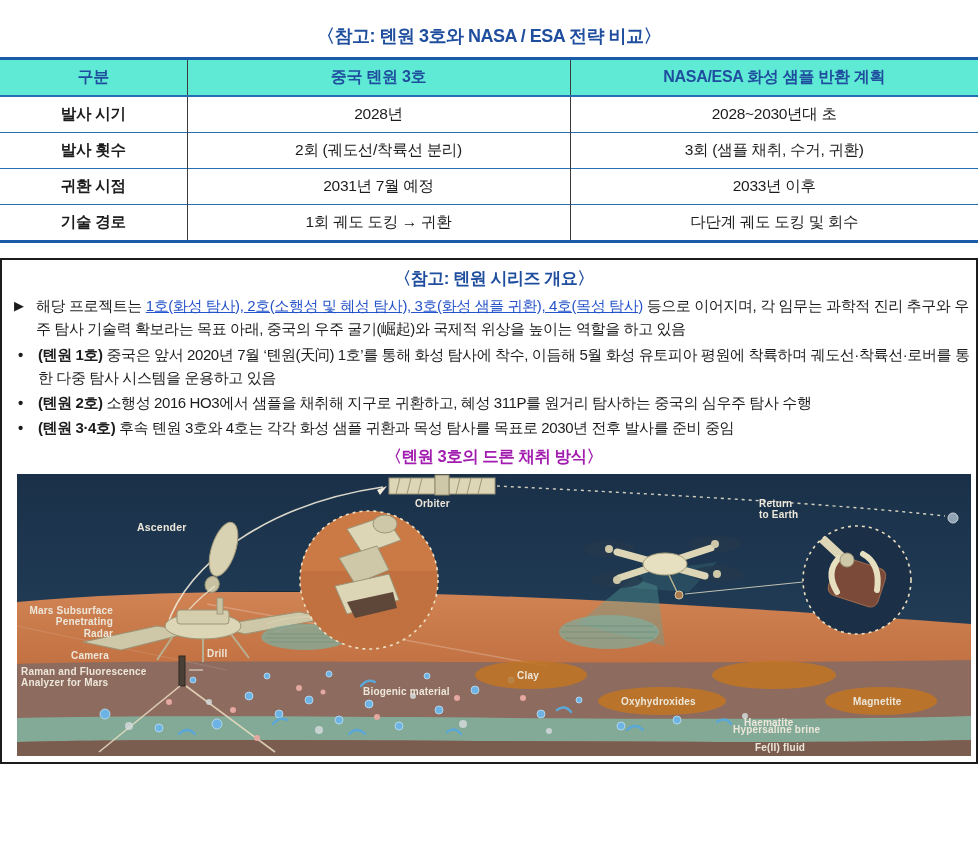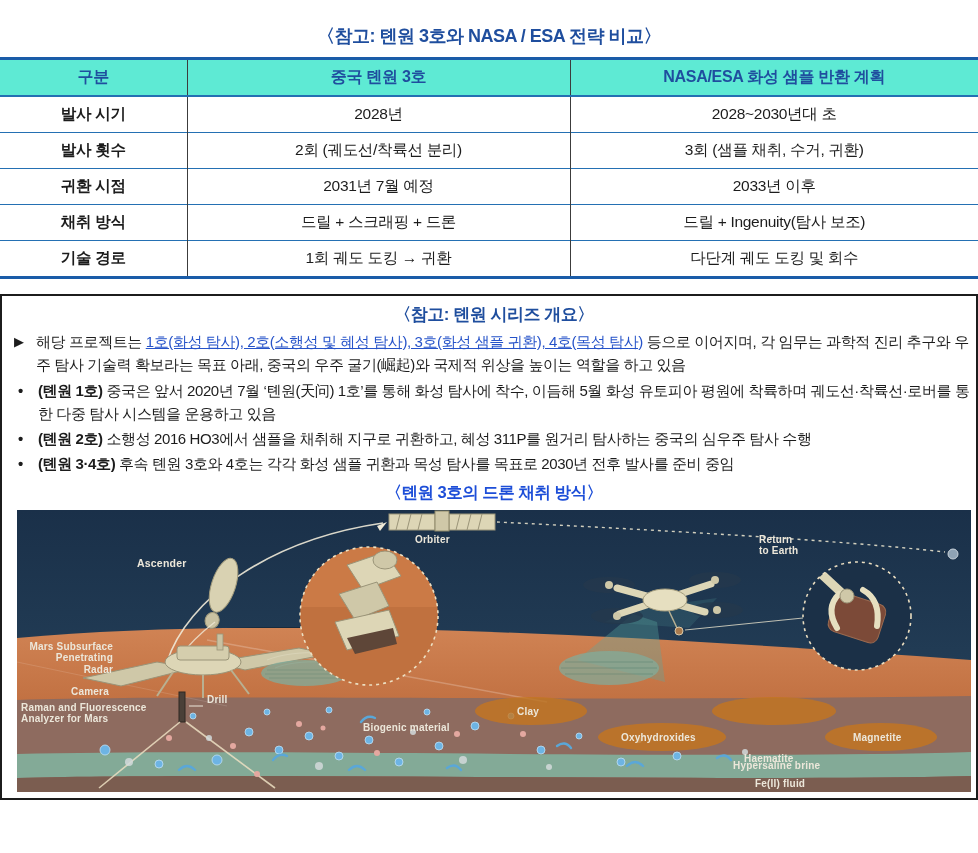--- a/index.html
+++ b/index.html
@@ -17,21 +17,21 @@
   
   .box{border:2px solid #1c1c1c;margin-top:15px;padding:4px 0 6px 10px;box-sizing:border-box;width:978px;}
   .box-title{color:#1f4e9e;font-weight:bold;font-size:17px;text-align:center;margin:3px 0 4px 0;letter-spacing:-0.5px;}
   .bullet{display:flex;align-items:flex-start;font-size:15px;line-height:1.55;color:#1c1c1c;letter-spacing:-0.4px;margin:2px 0;}
   .bullet .mark{flex:0 0 22px;text-align:left;padding-left:2px;}
   .bullet .mark.tri{font-size:13px;padding-top:2px;}
   .bullet .mark.dot{font-size:15px;font-weight:bold;padding-left:6px;flex:0 0 20px;}
   .bullet .txt{flex:1;}
   .bullet .lead{font-weight:bold;}
   .link{color:#2653c9;text-decoration:underline;cursor:pointer;}
-  .img-caption{color:#1d4ed8;font-weight:bold;font-size:16.5px;text-align:center;margin:6px 0 6px 0;letter-spacing:-0.5px;}
+  .img-caption{color:#a21caf;font-weight:bold;font-size:16.5px;text-align:center;margin:6px 0 6px 0;letter-spacing:-0.5px;}
   
   .illus{position:relative;width:954px;height:282px;margin:0 auto;overflow:hidden;background:#1c334c;}
   .illus svg{position:absolute;left:0;top:0;}
   .lbl{position:absolute;color:#ece7da;font-size:10px;line-height:1.15;font-weight:bold;letter-spacing:0.2px;white-space:nowrap;}
   .lbl.r{text-align:right;}
   .lbl.c{text-align:center;}
 </style>
 </head>
 <body>
 
@@ -60,25 +60,20 @@
       </tr>
       <tr>
         <td>발사 횟수</td>
         <td>2회 (궤도선/착륙선 분리)</td>
         <td>3회 (샘플 채취, 수거, 귀환)</td>
       </tr>
       <tr>
         <td>귀환 시점</td>
         <td>2031년 7월 예정</td>
         <td>2033년 이후</td>
-      </tr>
-      <tr>
-        <td>채취 방식</td>
-        <td>드릴 + 스크래핑 + 드론</td>
-        <td>드릴 + Ingenuity(탐사 보조)</td>
       </tr>
       <tr>
         <td>기술 경로</td>
         <td>1회 궤도 도킹 → 귀환</td>
         <td>다단계 궤도 도킹 및 회수</td>
       </tr>
     </tbody>
   </table>
 
   <div class="box">
@@ -309,21 +304,21 @@
       <div class="lbl r" style="left:0px;top:131px;width:96px;">
         <div>Mars Subsurface</div>
         <div>Penetrating</div>
         <div>Radar</div>
       </div>
       <div class="lbl" style="left:54px;top:176px;">Camera</div>
       <div class="lbl" style="left:4px;top:192px;">
         <div>Raman and Fluorescence</div>
         <div>Analyzer for Mars</div>
       </div>
-      <div class="lbl" style="left:190px;top:184px;">Drill</div>
+      <div class="lbl" style="left:190px;top:174px;">Drill</div>
       <div class="lbl" style="left:346px;top:212px;">Biogenic material</div>
       <div class="lbl" style="left:500px;top:196px;text-align:right;">Clay</div>
       <div class="lbl" style="left:727px;top:196px;margin-top:47px;">Haematite</div>
       <div class="lbl" style="left:604px;top:222px;">Oxyhydroxides</div>
       <div class="lbl" style="left:836px;top:222px;">Magnetite</div>
       <div class="lbl" style="left:716px;top:250px;">Hypersaline brine</div>
       <div class="lbl" style="left:738px;top:268px;">Fe(II) fluid</div>
     </div>
   </div>
 </div>

